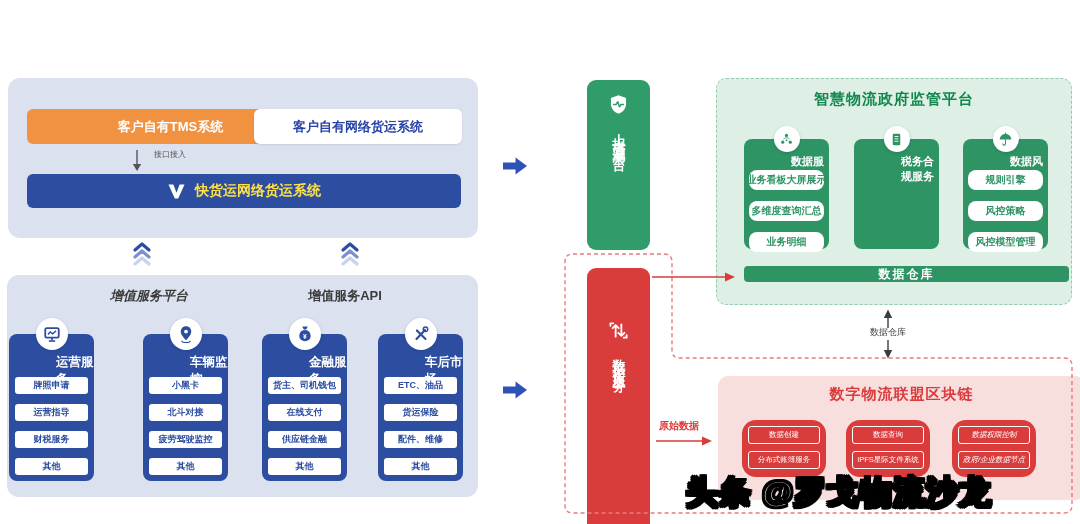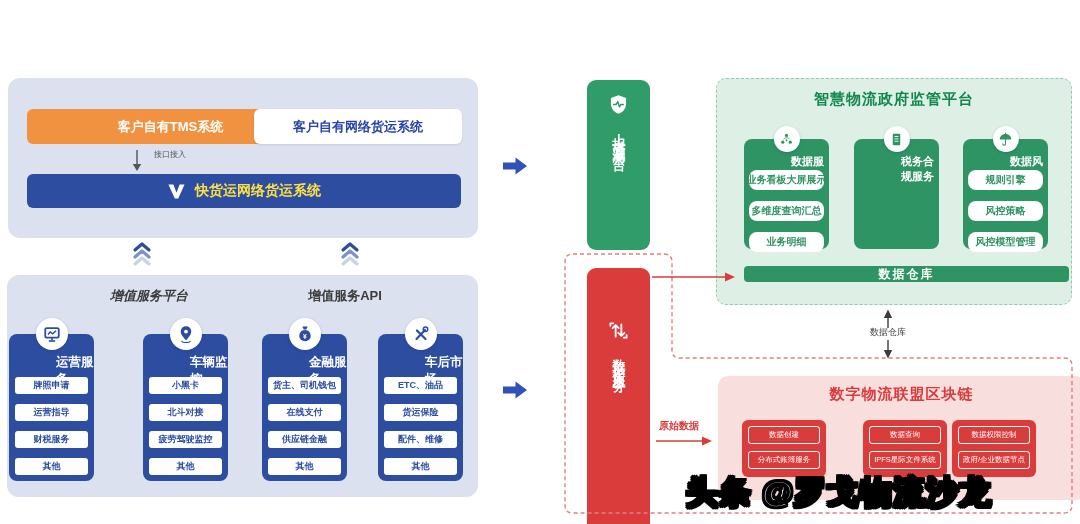--- a/index.html
+++ b/index.html
@@ -47,21 +47,21 @@
   .gov-col .col-circle{top:-13px;width:26px;height:26px;color:#2e9463;}
   .gov-col .col-circle svg{width:15px;height:15px;}
   .gov-col .col-title{margin-top:15px;height:14px;font-size:11px;}
   .gov-col .col-items{margin-top:2px;gap:11px;padding:0 5px;}
   .gov-col .col-item{height:20px;font-size:10px;color:#2e9463;border-radius:8px;}
   .gov-warehouse{position:absolute;left:27px;top:187px;width:325px;height:16px;background:#2e9463;border-radius:4px;
                  color:#fff;font-size:12px;font-weight:700;display:flex;align-items:center;justify-content:center;letter-spacing:2px;}
   
   .panel-chain{position:absolute;left:718px;top:376px;width:367px;height:124px;background:#f9dede;border-radius:10px;}
   .chain-title{position:absolute;top:9px;left:0;width:100%;text-align:center;font-size:15px;font-weight:800;color:#da3b3b;letter-spacing:1px;}
-  .chain-block{position:absolute;top:44px;width:84px;height:57px;background:#da3b3b;border-radius:6px;
+  .chain-block{position:absolute;top:44px;width:84px;height:57px;background:#da3b3b;border-radius:14px;
                display:flex;flex-direction:column;gap:7px;padding:6px 6px;box-sizing:border-box;}
   .chain-item{height:16px;border:1px solid #fff;border-radius:3px;color:#fff;font-size:7.5px;
               display:flex;align-items:center;justify-content:center;white-space:nowrap;}
   
   .lbl-raw{position:absolute;left:648px;top:419px;width:62px;text-align:center;font-size:10px;font-weight:600;color:#da3b3b;}
   .lbl-interact{position:absolute;left:858px;top:326px;width:60px;text-align:center;font-size:9px;color:#3c3c3c;}
   .overlay{position:absolute;left:0;top:0;width:1080px;height:524px;pointer-events:none;}
   .watermark{position:absolute;left:686px;top:471px;font-size:32px;font-weight:800;color:#fff;white-space:nowrap;letter-spacing:1px;
              -webkit-text-stroke:2px #000;
              text-shadow:-2px -2px 0 #000,2px -2px 0 #000,-2px 2px 0 #000,2px 2px 0 #000,0 -2px 0 #000,0 2px 0 #000,-2px 0 0 #000,2px 0 0 #000;}
@@ -252,25 +252,25 @@
     <div class="gov-warehouse">数据仓库</div>
   </div>
 
   <div class="panel-chain">
     <div class="chain-title">数字物流联盟区块链</div>
     <div id="chain-blocks">
         <div class="chain-block" style="left: 24px;">
           <div class="chain-item">数据创建</div>
           <div class="chain-item">分布式账簿服务</div>
         </div>
-        <div class="chain-block" style="left: 145px;">
+        <div class="chain-block" style="left: 128px;">
           <div class="chain-item">数据查询</div>
           <div class="chain-item">IPFS星际文件系统</div>
         </div>
-        <div class="chain-block" style="left: 234px;">
+        <div class="chain-block" style="left: 234px; font-style: italic;">
           <div class="chain-item">数据权限控制</div>
           <div class="chain-item">政府/企业数据节点</div>
         </div>
       </div>
   </div>
 
   <svg class="overlay" viewBox="0 0 1080 524">
     <path d="M573 254 H664 Q672 254 672 262 V350 Q672 358 680 358 H1064 Q1072 358 1072 366 V505 Q1072 513 1064 513 H573 Q565 513 565 505 V262 Q565 254 573 254 Z" fill="none" stroke="#e87c7c" stroke-width="1.4" stroke-dasharray="4 3"></path>
     <g stroke="#555" fill="#555">
       <line x1="137" y1="150" x2="137" y2="165" stroke-width="1.4"></line>

